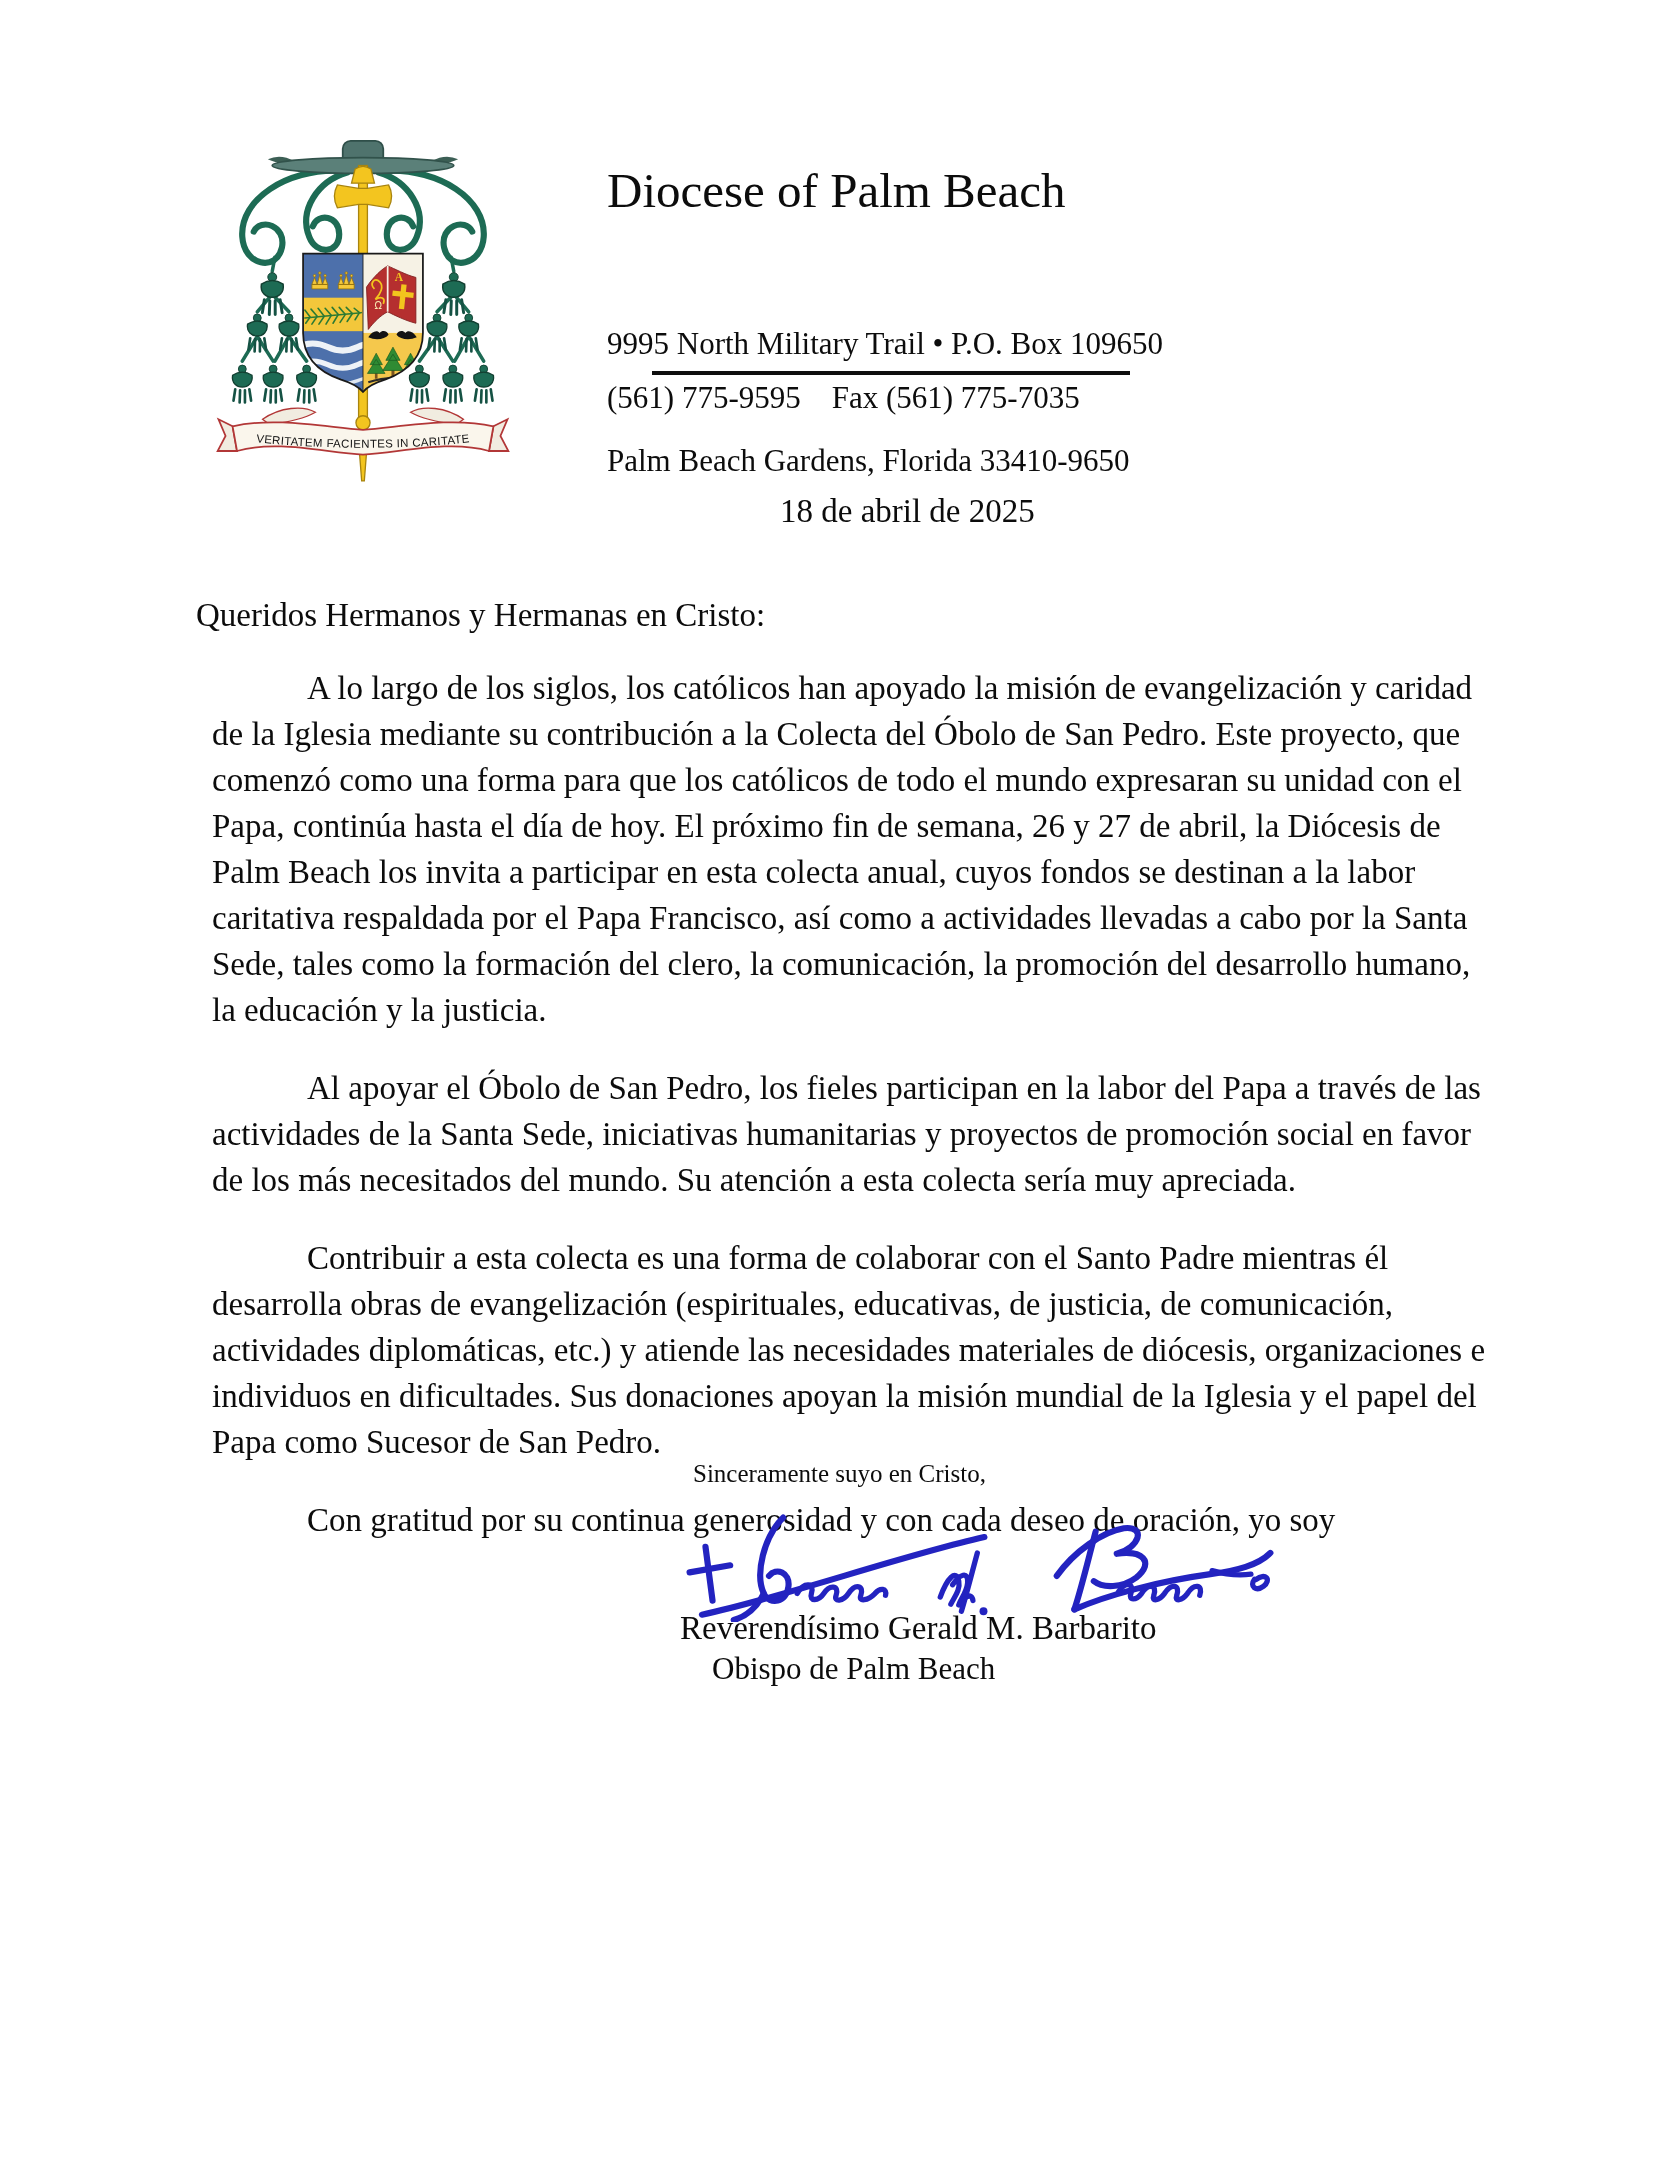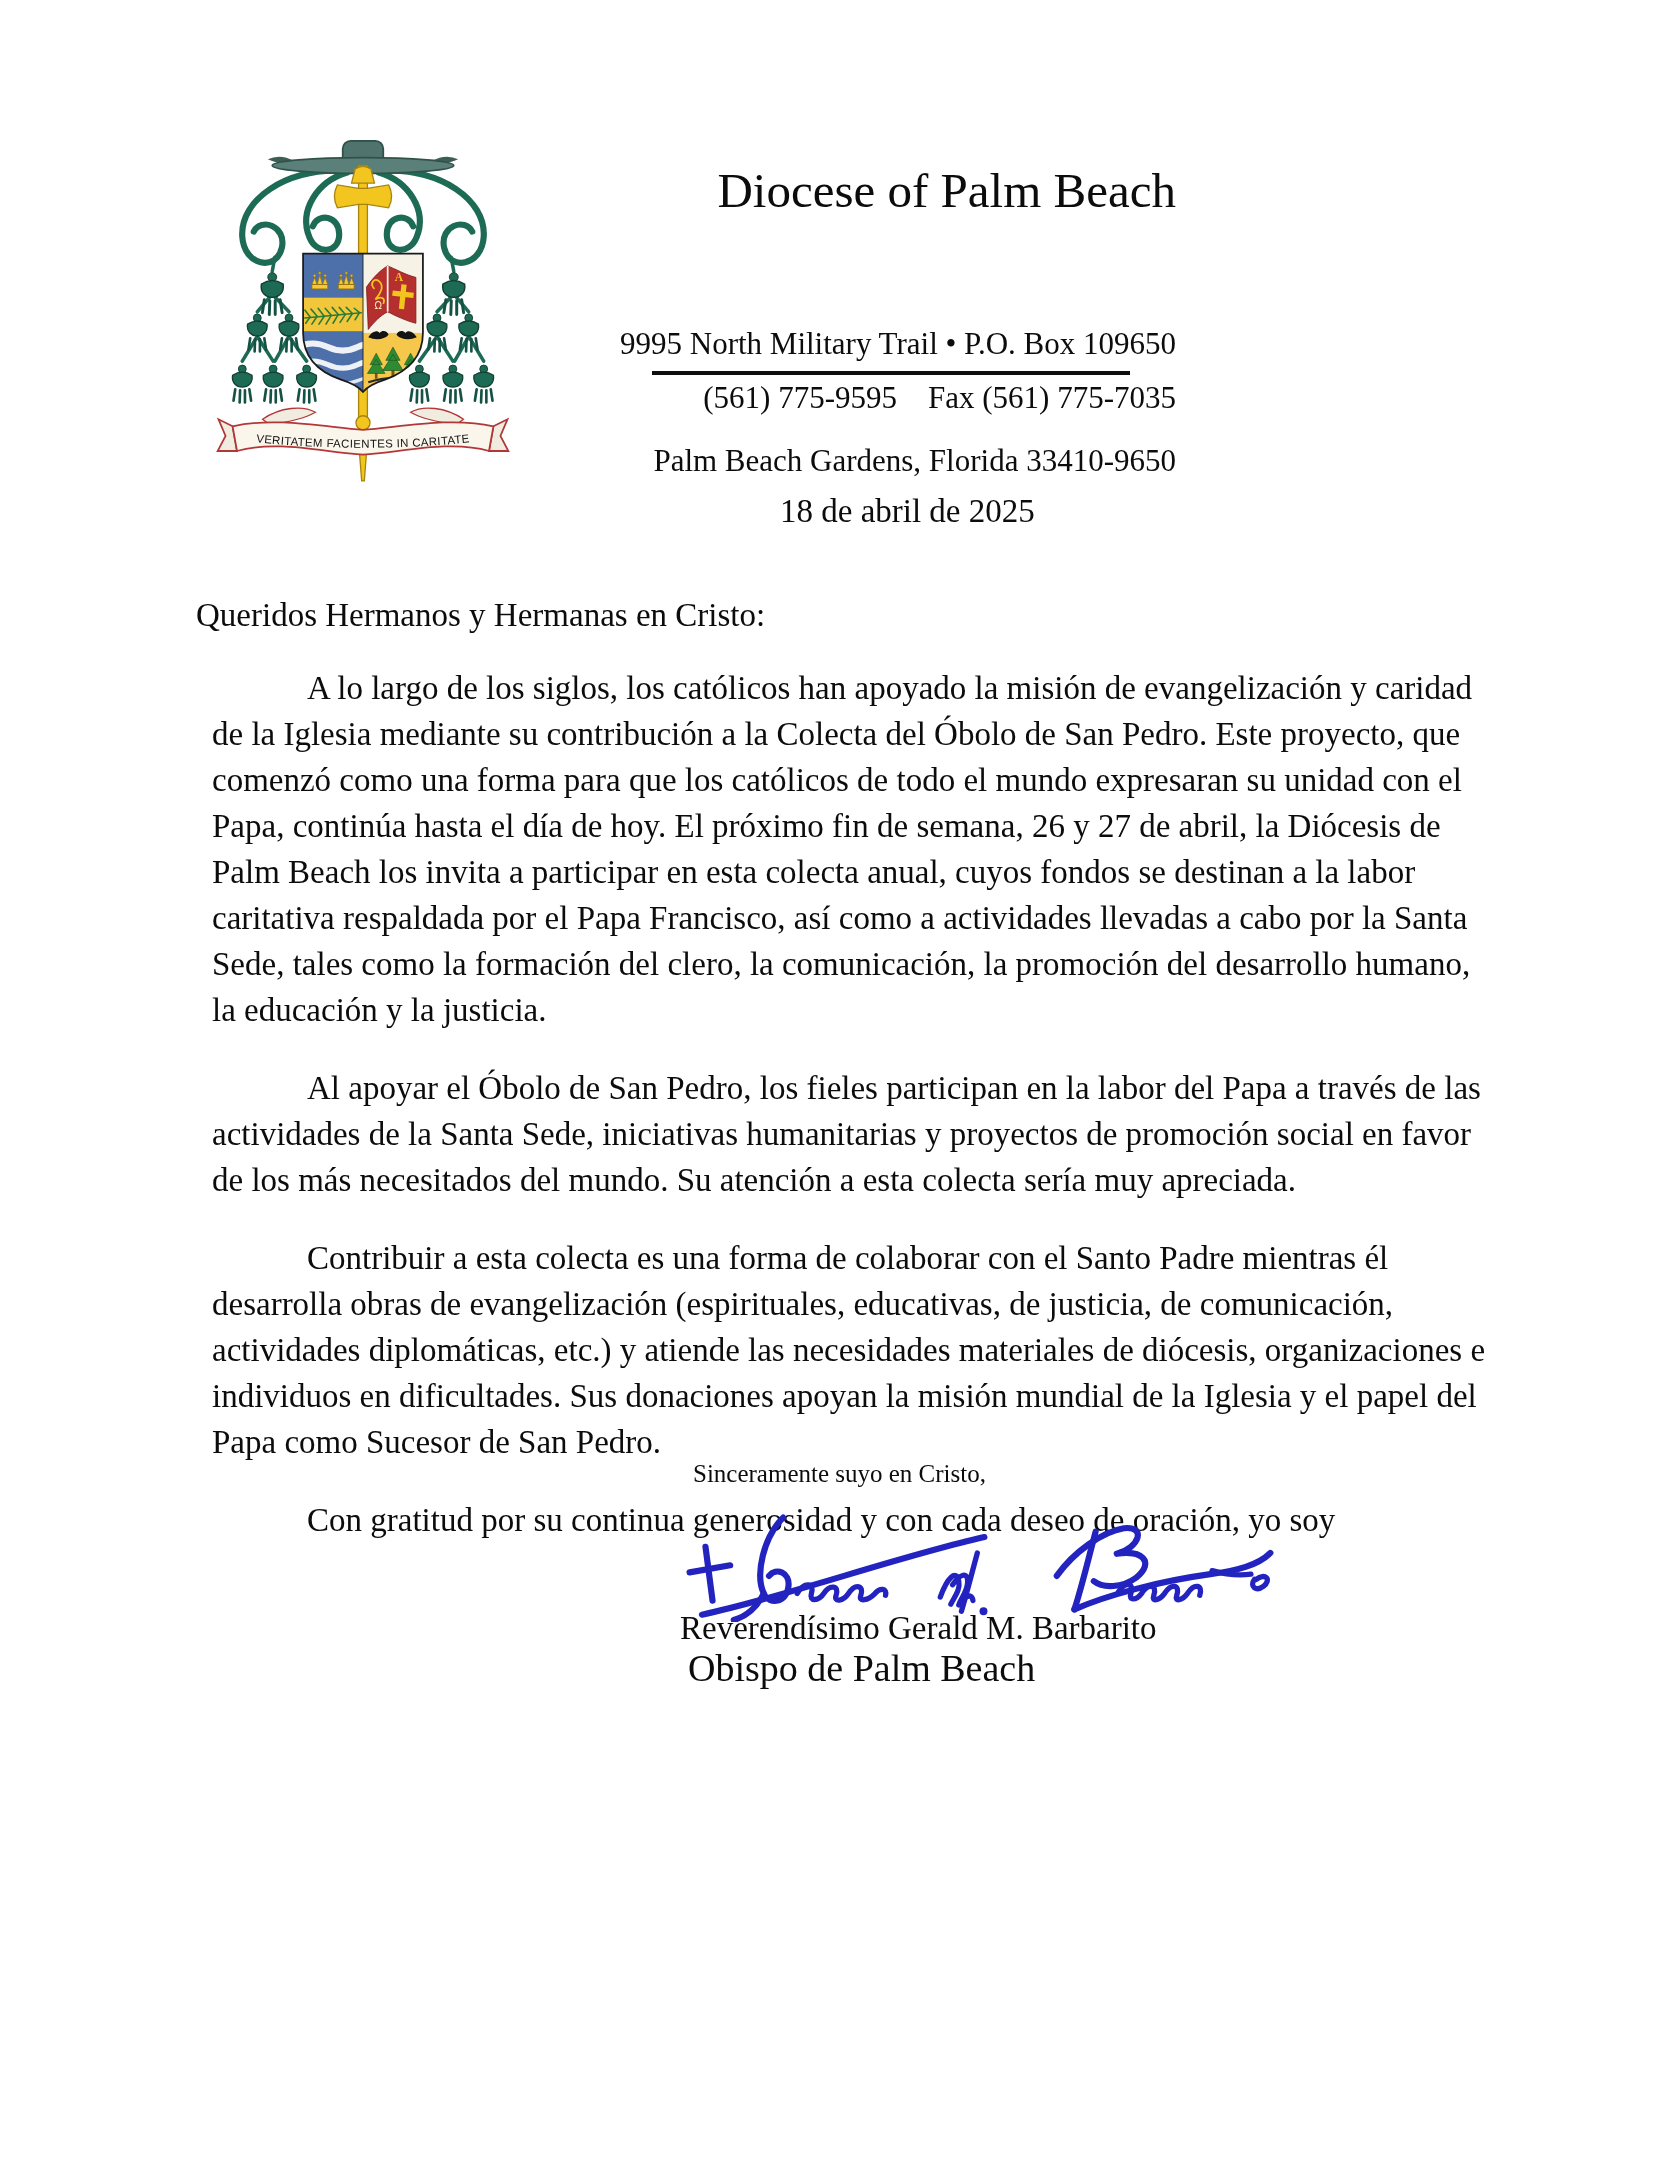--- a/index.html
+++ b/index.html
@@ -2,35 +2,35 @@
 <html style="font-size:14px"><head>
 <meta charset="utf-8">
 <style>
   html,body { margin:0; padding:0; background:#777; }
   .page {
     position:relative; width:1673px; height:2174px; background:#ffffff;
     margin:0 auto; overflow:hidden;
     font-family:"Liberation Serif","DejaVu Serif",serif; color:#0c0c0c;
   }
   .abs { position:absolute; }
-  .center { text-align:right; }
+  .center { text-align:left; }
   .title { left:607px; top:164px; width:569px; font-size:49px; line-height:53px; }
   .address { left:607px; top:246px; width:569px; font-size:31px; line-height:39px; white-space:pre; }
   .office { left:1319px; top:247px; width:207px; font-size:31px; line-height:39px; }
   .rule { left:652px; top:371px; width:478px; height:4.4px; background:#0e0e0e; }
   .phone { left:607px; top:378px; width:569px; font-size:31px; line-height:39px; white-space:pre; }
   .date { left:780px; top:492px; font-size:33px; line-height:39px; }
   .salutation { left:196px; top:596px; font-size:33px; line-height:39px; }
   .body { left:212px; top:665px; width:1341px; font-size:33px; line-height:46px; }
   .body p { margin:0; padding:0; white-space:pre; text-indent:95px; }
   .body p + p { margin-top:32px; }
   .closing { left:693px; top:1454px; font-size:25px; line-height:39px;text-align:right; }
   .signature { left:679px; top:1498px; }
   .signer-name { left:680px; top:1609px; font-size:33px; line-height:39px; }
-  .signer-title { left:688px; top:1649px; font-size:38px; line-height:39px;text-align:right; }
+  .signer-title { left:712px; top:1649px; font-size:31px; line-height:39px;text-align:right; }
   .crest { left:213px; top:125px; }
 </style>
 </head>
 <body>
 
 <div class="page">
 
   <svg class="abs crest" width="300" height="363" viewBox="0 0 340 412">
 
     <g stroke="#1d6b54" stroke-width="7" fill="none" stroke-linecap="round">

